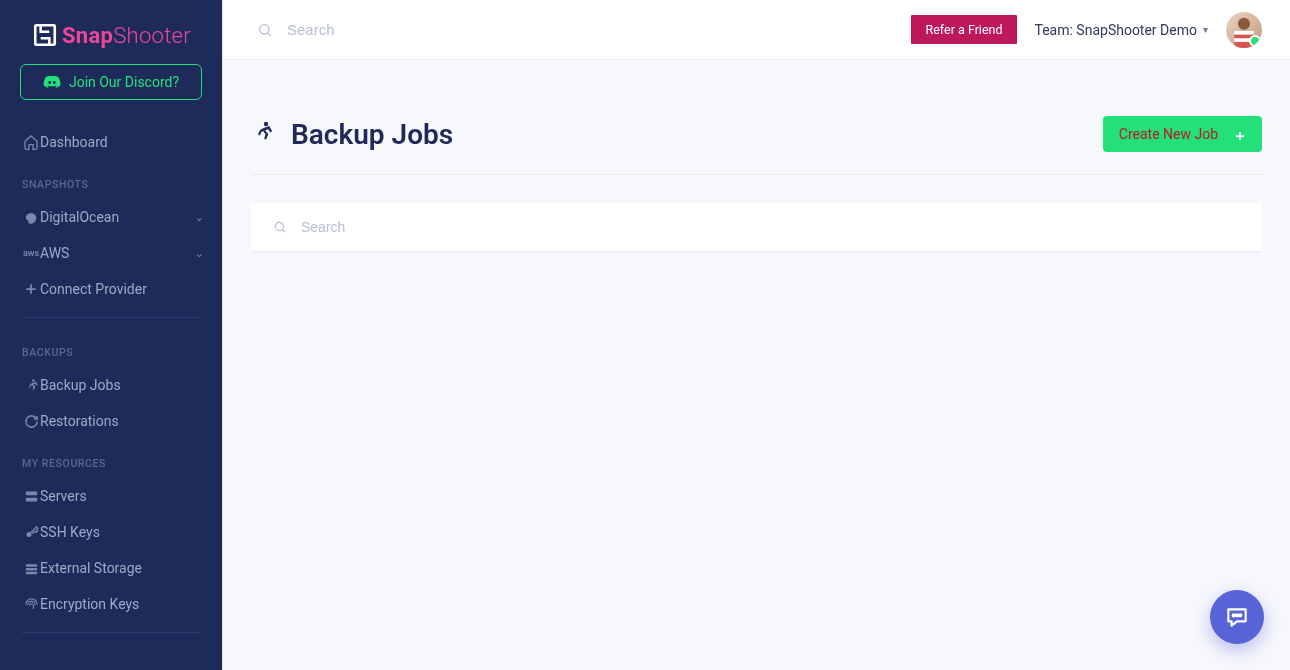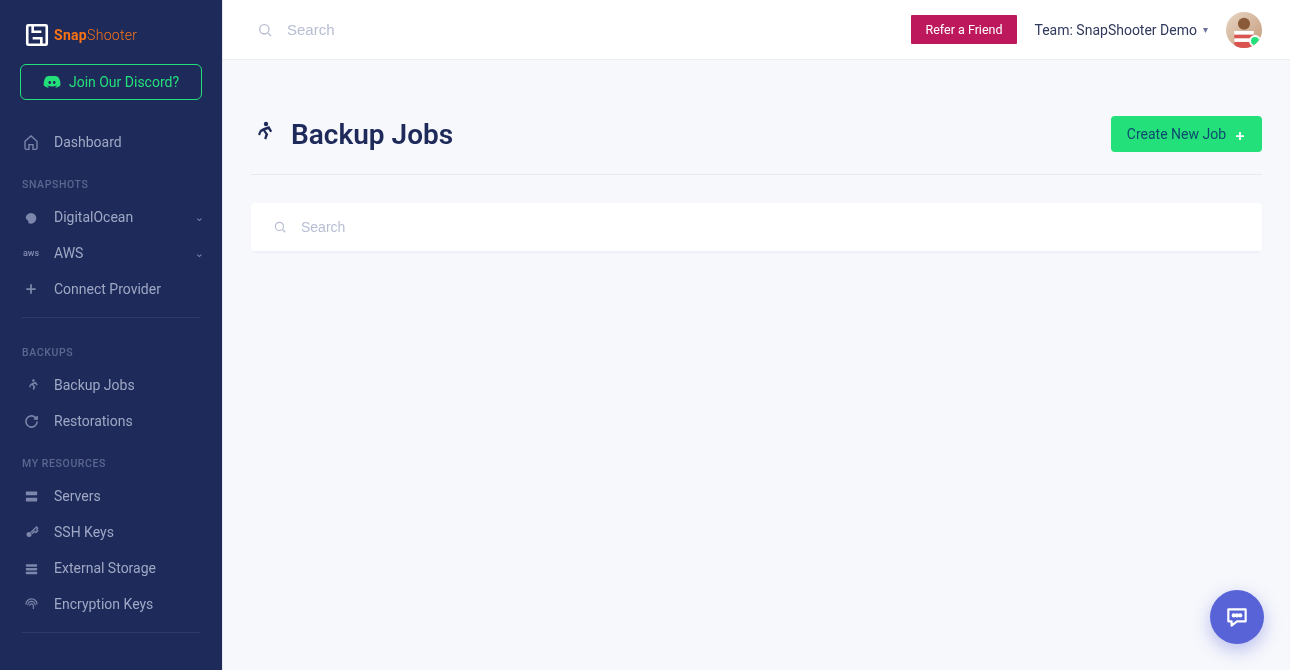--- a/index.html
+++ b/index.html
@@ -21,24 +21,24 @@
   }
   .sidebar {
     flex: 1;
     overflow-y: auto;
     padding-bottom: 20px;
   }
   .sidebar::-webkit-scrollbar { width: 10px; }
   .sidebar::-webkit-scrollbar-track { background: #e8e8e8; }
   .sidebar::-webkit-scrollbar-thumb { background: #b8b8b8; }
   .logo {
-    padding: 22px 24px 16px 24px;
+    padding: 22px 24px 16px 32px;
     display: flex; align-items: center;
-    color: #f97316;
-    font-size: 14px;
+    color: #ec4899;
+    font-size: 22px;
     font-weight: 500;
     letter-spacing: 0.3px;
   }
   .logo svg { margin-right: 4px; }
   .logo .thin { font-weight: 300; }
   .discord-btn {
     margin: 0 20px 24px 20px;
     border: 1px solid #24e07b;
     color: #24e07b;
     border-radius: 6px;
@@ -47,21 +47,20 @@
     font-size: 14px;
     cursor: pointer;
     gap: 8px;
   }
   .nav-item {
     display: flex; align-items: center;
     padding: 9px 22px;
     color: #9fa8c5;
     font-size: 14px;
     cursor: pointer;
-    gap: 14px;
     position: relative;
   }
   .nav-item .chev {
     position: absolute; right: 18px;
     font-size: 11px;
     color: #7d87ab;
   }
   .nav-icon {
     width: 18px; height: 18px;
     display: flex; align-items: center; justify-content: center;
@@ -159,26 +158,26 @@
   .page-title-wrap {
     display: flex; align-items: center; gap: 16px;
   }
   .page-title {
     font-size: 28px;
     font-weight: 600;
     color: #1e2a5a;
   }
   .create-btn {
     background: #24e07b;
-    color: #0c4a6e;
+    color: #b91c1c;
     border-radius: 4px;
     padding: 10px 16px;
     font-size: 14px;
     cursor: pointer;
-    display: flex; align-items: flex-end; gap: 8px;
+    display: flex; align-items: flex-end; gap: 16px;
   }
   hr.split { border: none; border-top: 1px solid #e7e9f2; margin-bottom: 28px; }
 
   .card {
     background: #fff;
     border-radius: 4px;
     box-shadow: 0 1px 2px rgba(30,42,90,0.04);
     overflow: hidden;
   }
   .card-search {

